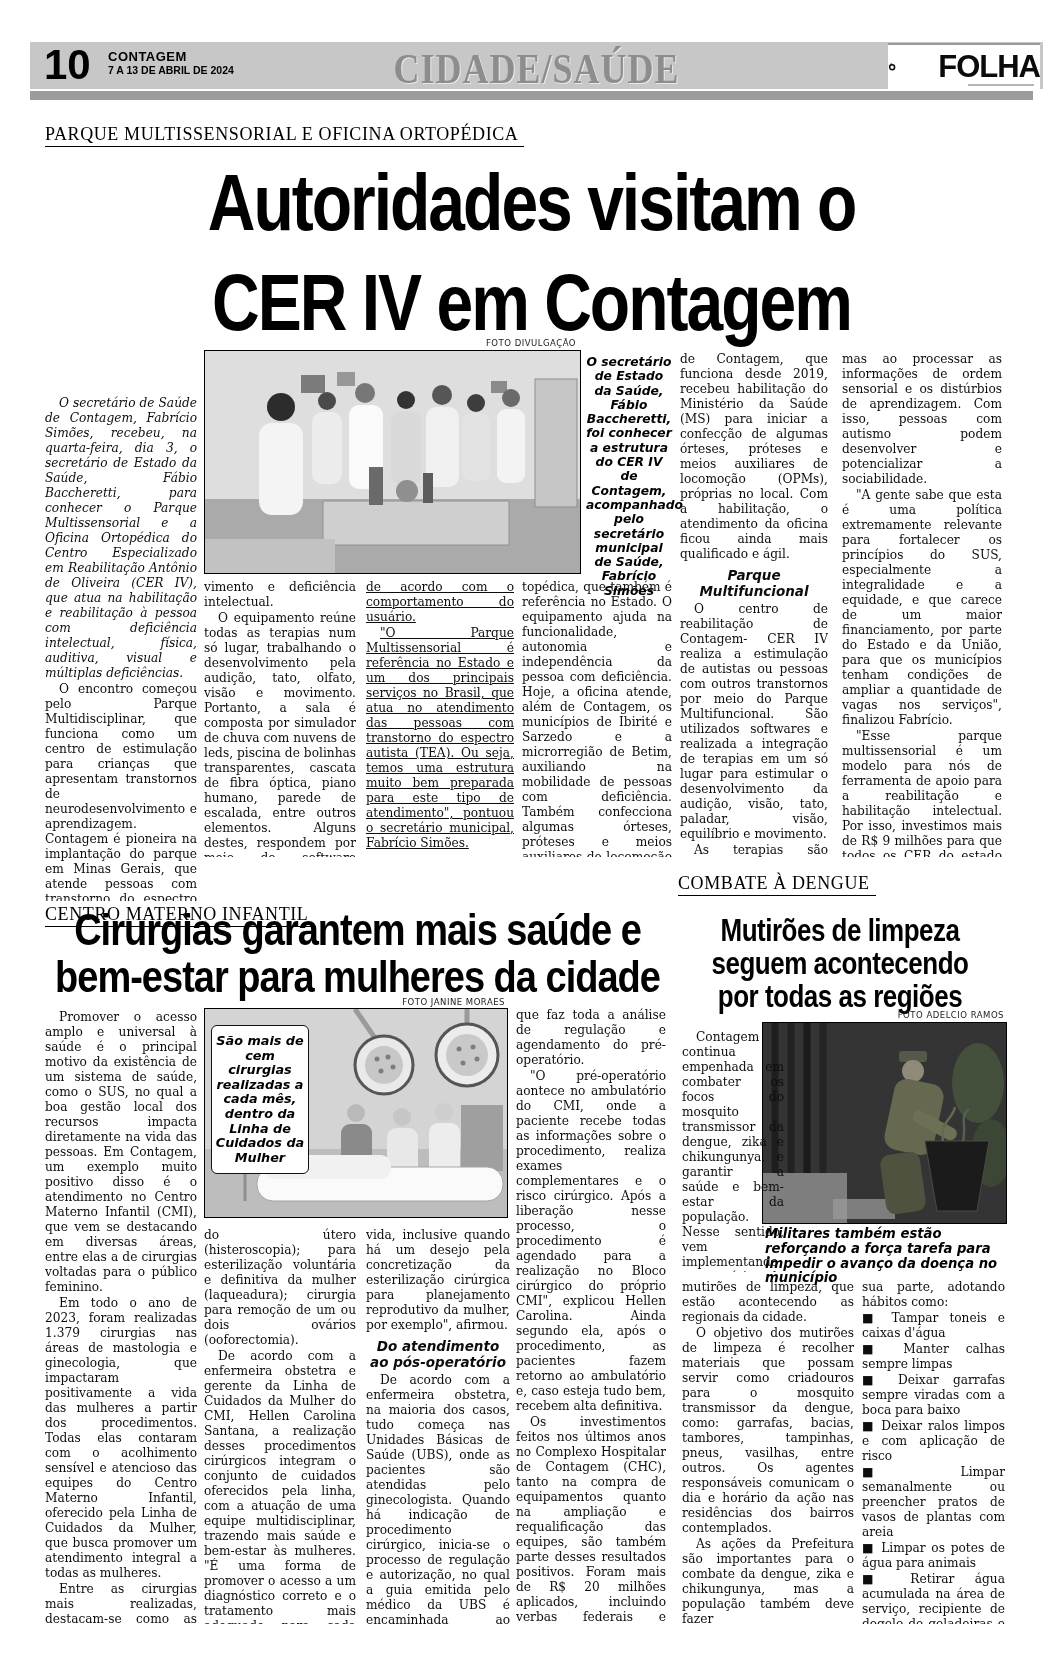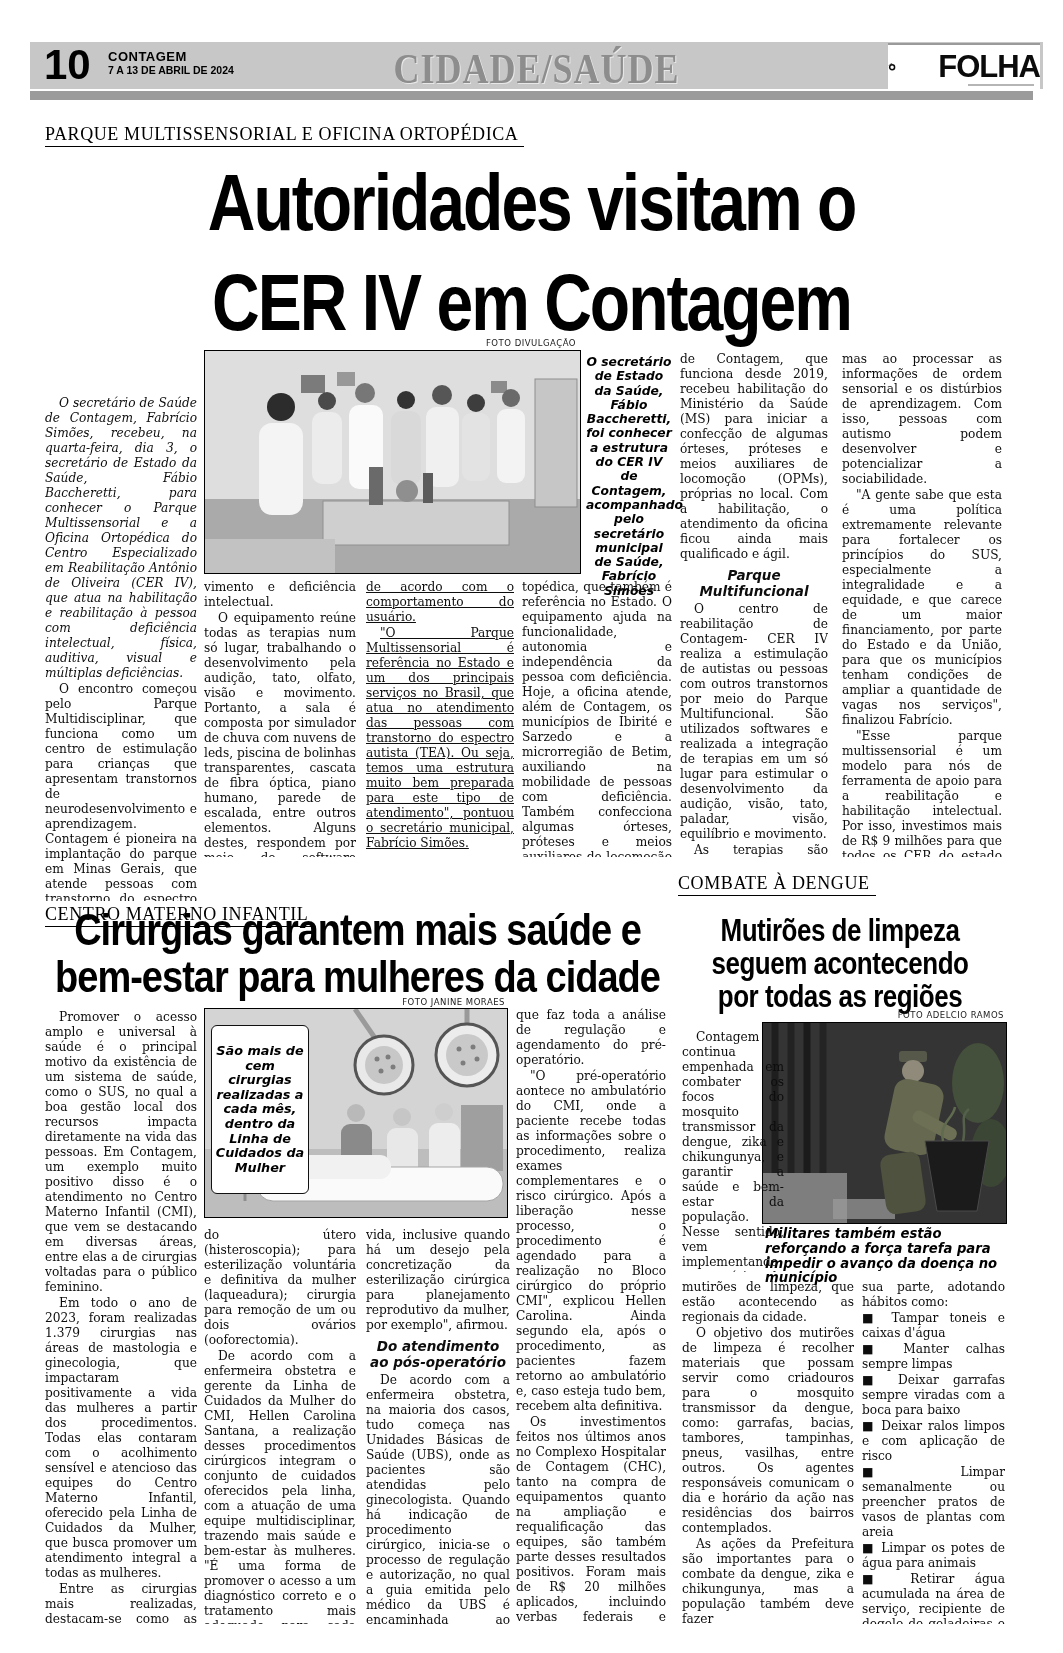--- a/index.html
+++ b/index.html
@@ -45,21 +45,21 @@
   .credit{position:absolute;font-family:"DejaVu Sans",sans-serif;font-size:8.5px;
           letter-spacing:.5px;color:#1a1a1a;text-align:right;}
   #s1-credit{left:380px;top:338px;width:196px;}
   #s2-credit{left:305px;top:997px;width:200px;}
   #s3-credit{left:804px;top:1010px;width:200px;}
 
   .photo-caption{font-family:"DejaVu Sans",sans-serif;font-weight:700;font-style:italic;color:#000;}
   #s1-caption{position:absolute;left:586px;top:355px;width:86px;height:218px;
           font-size:12.3px;line-height:14.3px;text-align:center;}
   #s2-caption-box{position:absolute;left:6px;top:16px;width:90px;background:#fff;
-          border:1.6px solid #111;border-radius:6px;padding:18px 3px;text-align:center;
+          border:1.6px solid #111;border-radius:6px;padding:8px 3px;text-align:center;
           font-size:12.8px;line-height:14.6px;}
   #s3-caption{position:absolute;left:765px;top:1227px;width:242px;height:46px;
           font-size:13.2px;line-height:14.8px;}
 
   
   .col{position:absolute;text-align:justify;font-size:12.2px;line-height:15px;
           color:#0d0d0d;overflow:hidden;}
   .col p.para{margin:0 0 1px;text-indent:14px;}
   .col p.noindent{text-indent:0;}
   .col p.italic{font-style:italic;}

